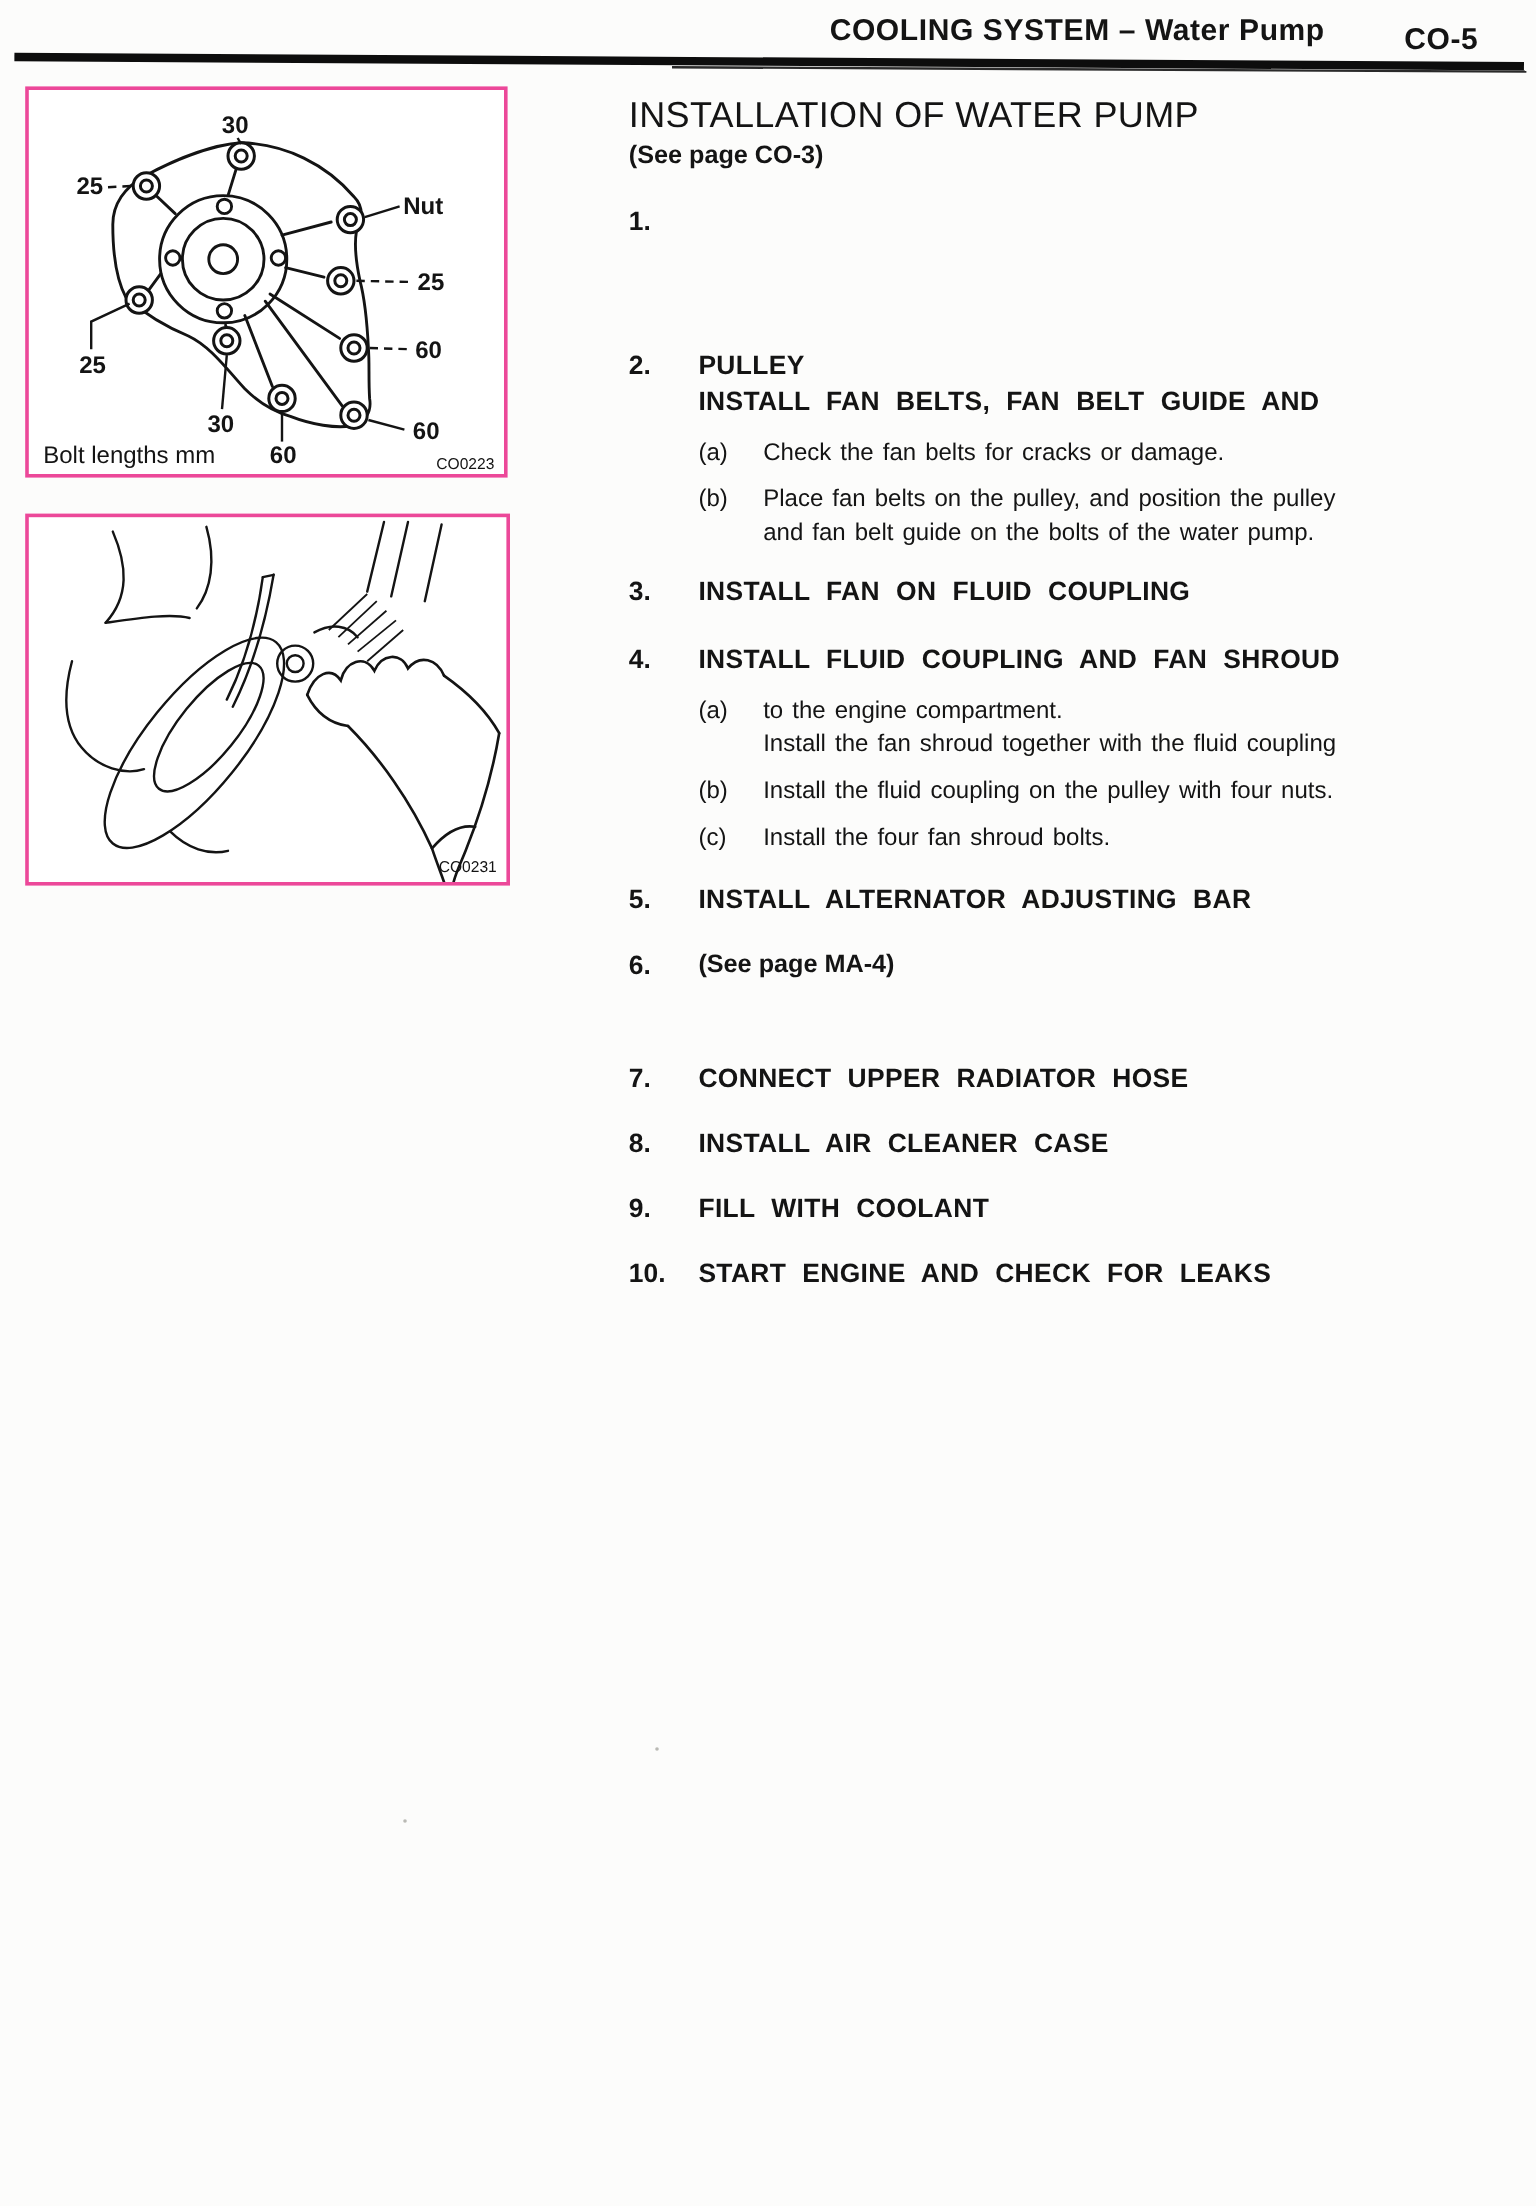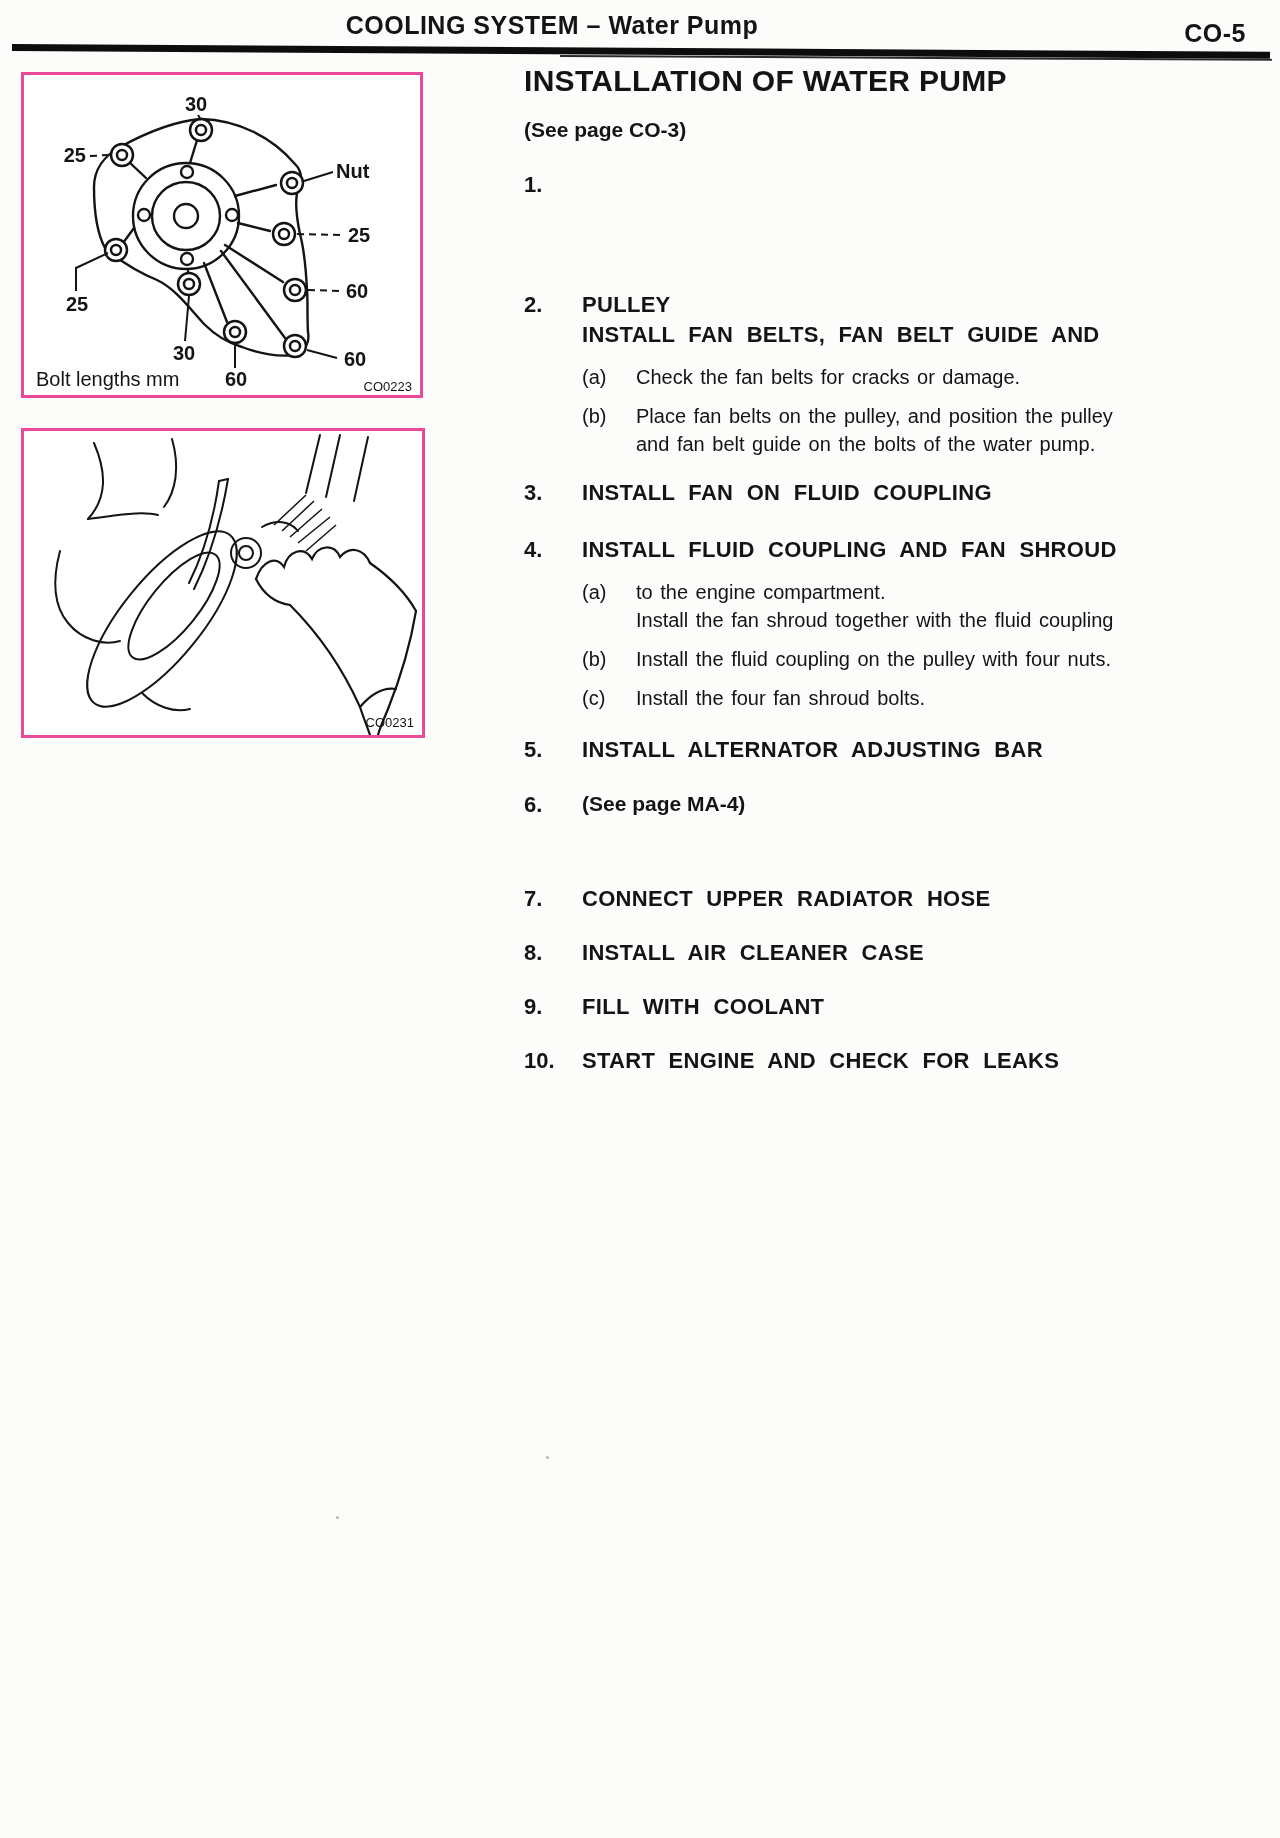--- a/index.html
+++ b/index.html
@@ -1,35 +1,35 @@
 <!DOCTYPE html>
 <html><head>
 <meta charset="utf-8">
 <style>
   html,body{margin:0;padding:0;background:#e8e8e6;}
   .page{position:relative;width:1280px;height:1838px;margin:0 auto;background:#fcfcfb;
         font-family:"Liberation Sans",sans-serif;color:#141414;overflow:hidden;}
 
   
-  .hdr-title{position:absolute;top:11px;left:0;width:1104px;text-align:center;
+  .hdr-title{position:absolute;top:11px;left:0;width:1104px;text-align:right;
              font-size:25px;font-weight:700;letter-spacing:.5px;}
-  .hdr-page{position:absolute;top:19px;right:34px;font-size:25px;font-weight:700;letter-spacing:.5px;}
+  .hdr-page{position:absolute;top:19px;right:48px;font-size:25px;font-weight:700;letter-spacing:.5px;}
   .rule-main{position:absolute;top:44px;left:12px;width:1258px;height:7px;background:#0d0d0d;
              transform:rotate(.35deg);transform-origin:left center;}
   .rule-thin{position:absolute;top:55px;left:560px;width:712px;height:2px;background:#2a2a2a;
              transform:rotate(.3deg);transform-origin:left center;}
 
   
   .fig{position:absolute;border:3px solid #ec4899;background:#ffffff;box-sizing:border-box;}
   .fig1{left:21px;top:72px;width:402px;height:326px;}
   .fig2{left:21px;top:428px;width:404px;height:310px;}
   .fig svg{display:block;width:100%;height:100%;}
 
   
-  .sec-title{position:absolute;left:524px;top:64px;font-size:30px;font-weight:700;letter-spacing:.3px;white-space:nowrap;}
+  .sec-title{position:absolute;left:524px;top:80px;font-size:30px;font-weight:400;letter-spacing:.3px;white-space:nowrap;}
   .sec-ref{position:absolute;left:524px;top:118px;font-size:21px;font-weight:700;white-space:nowrap;}
 
   .step{position:absolute;left:524px;display:flex;}
   .step .num{flex:0 0 58px;font-size:22px;font-weight:700;line-height:30px;}
   .t-line{font-size:22px;font-weight:700;letter-spacing:.3px;word-spacing:7px;line-height:30px;white-space:nowrap;}
   .body{margin-top:13px;}
   .b-line{font-size:20px;line-height:28px;word-spacing:2px;white-space:nowrap;}
   .subs{margin-top:13px;}
   .sub{display:flex;margin-top:11px;}
   .sub:first-child{margin-top:0;}

